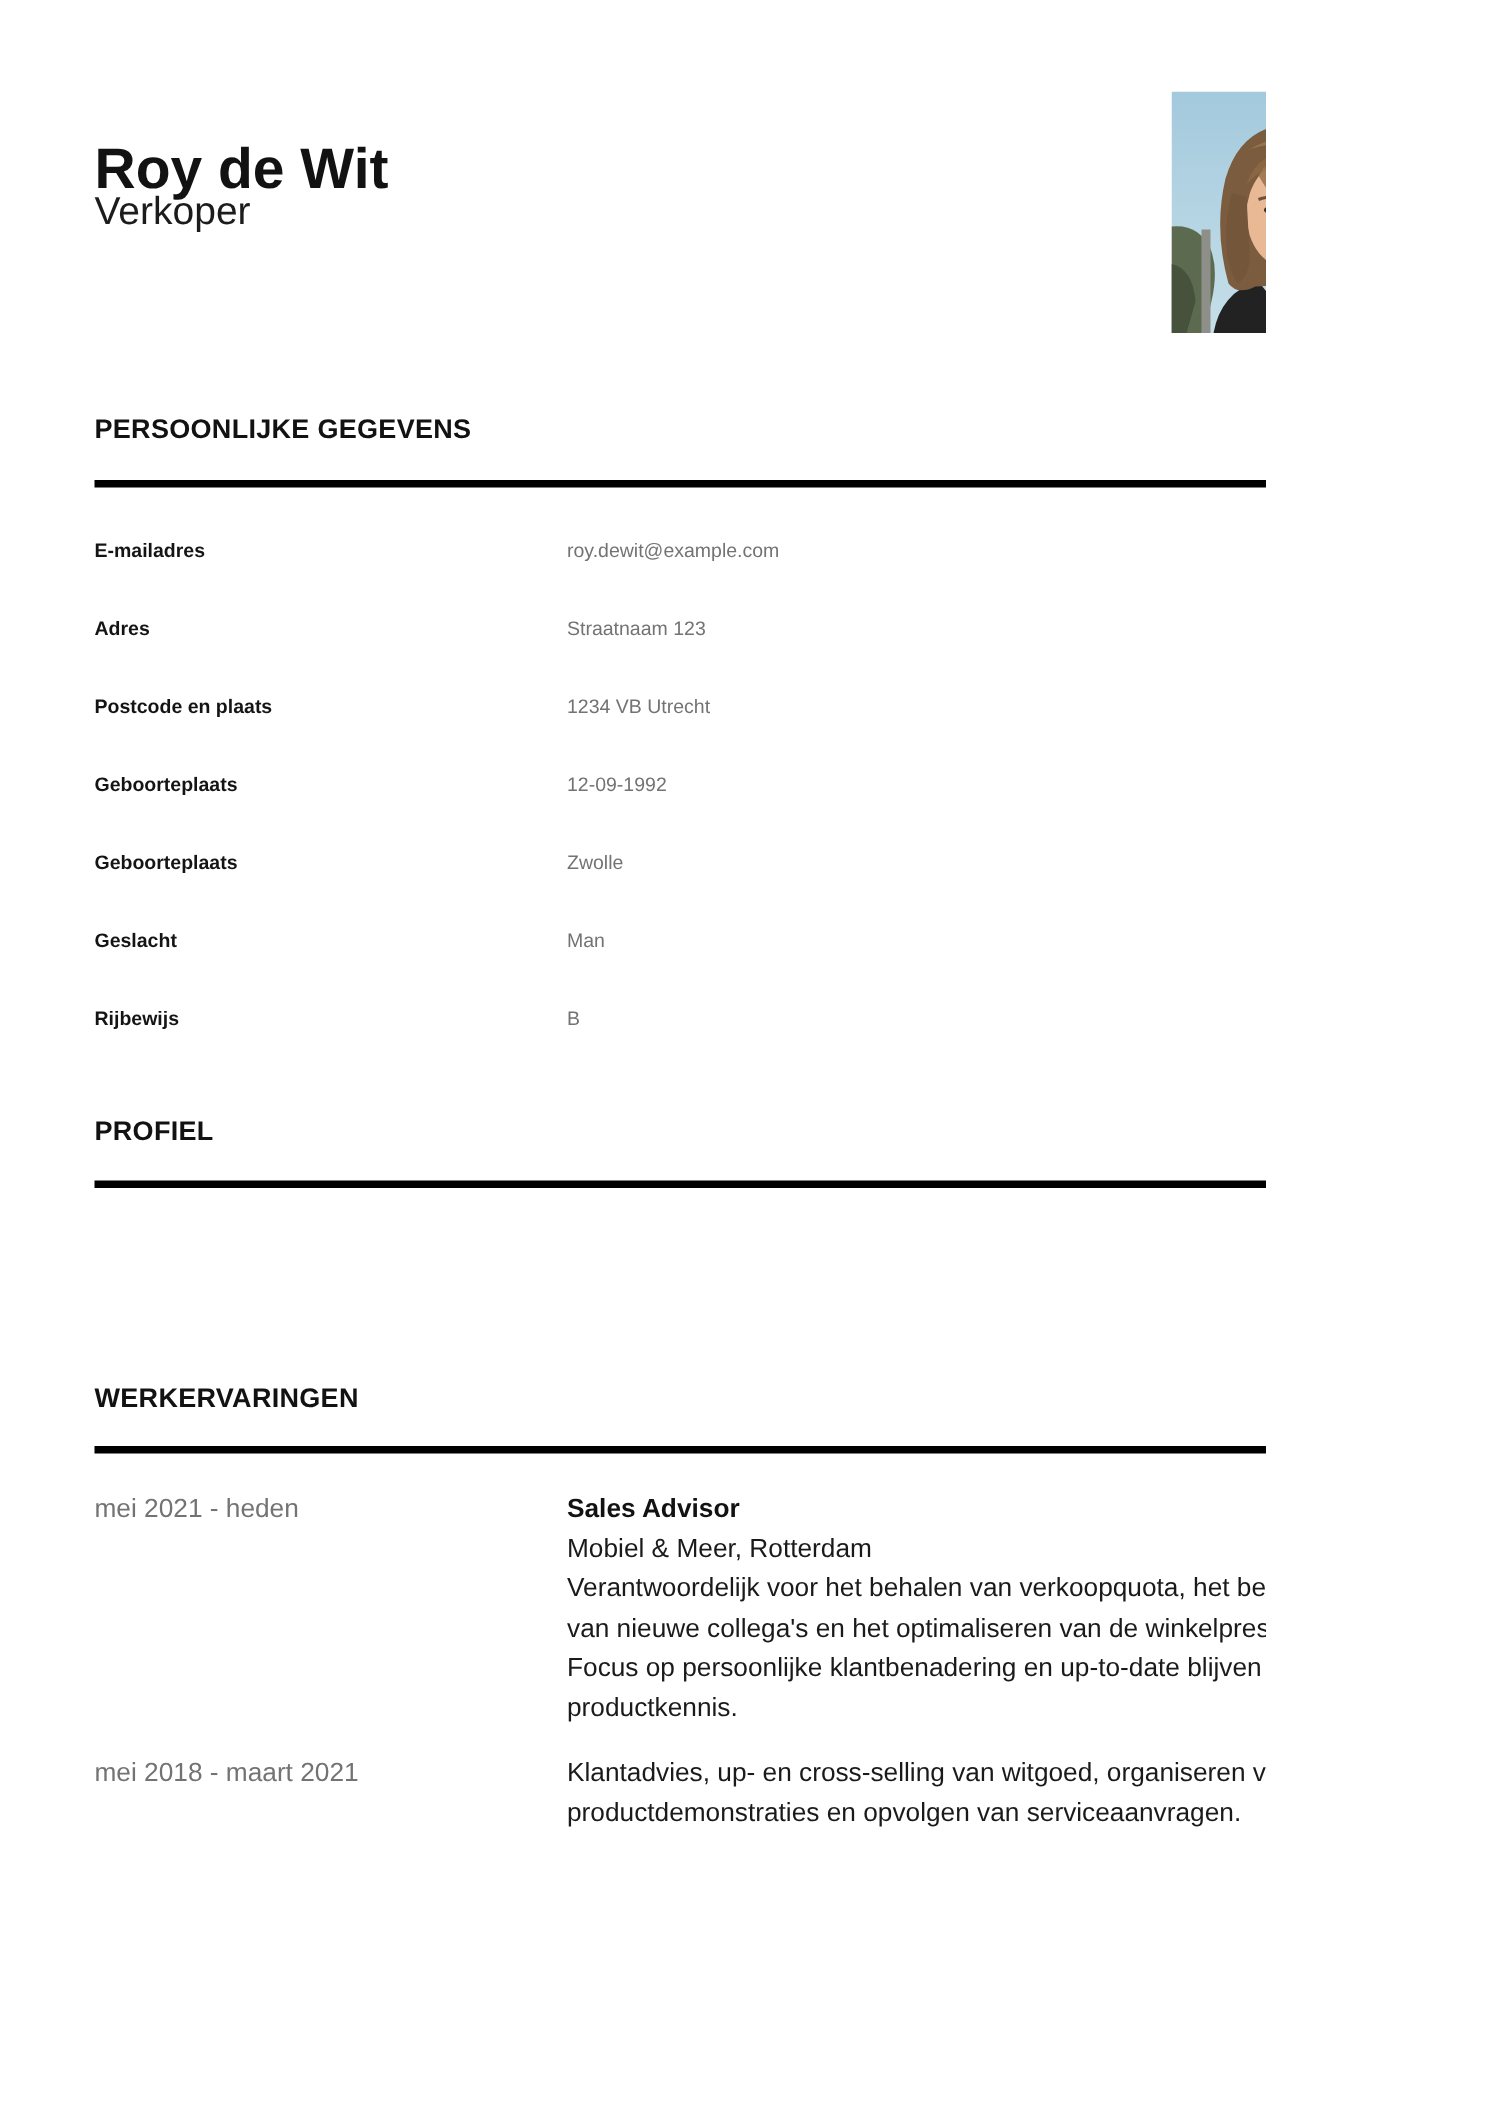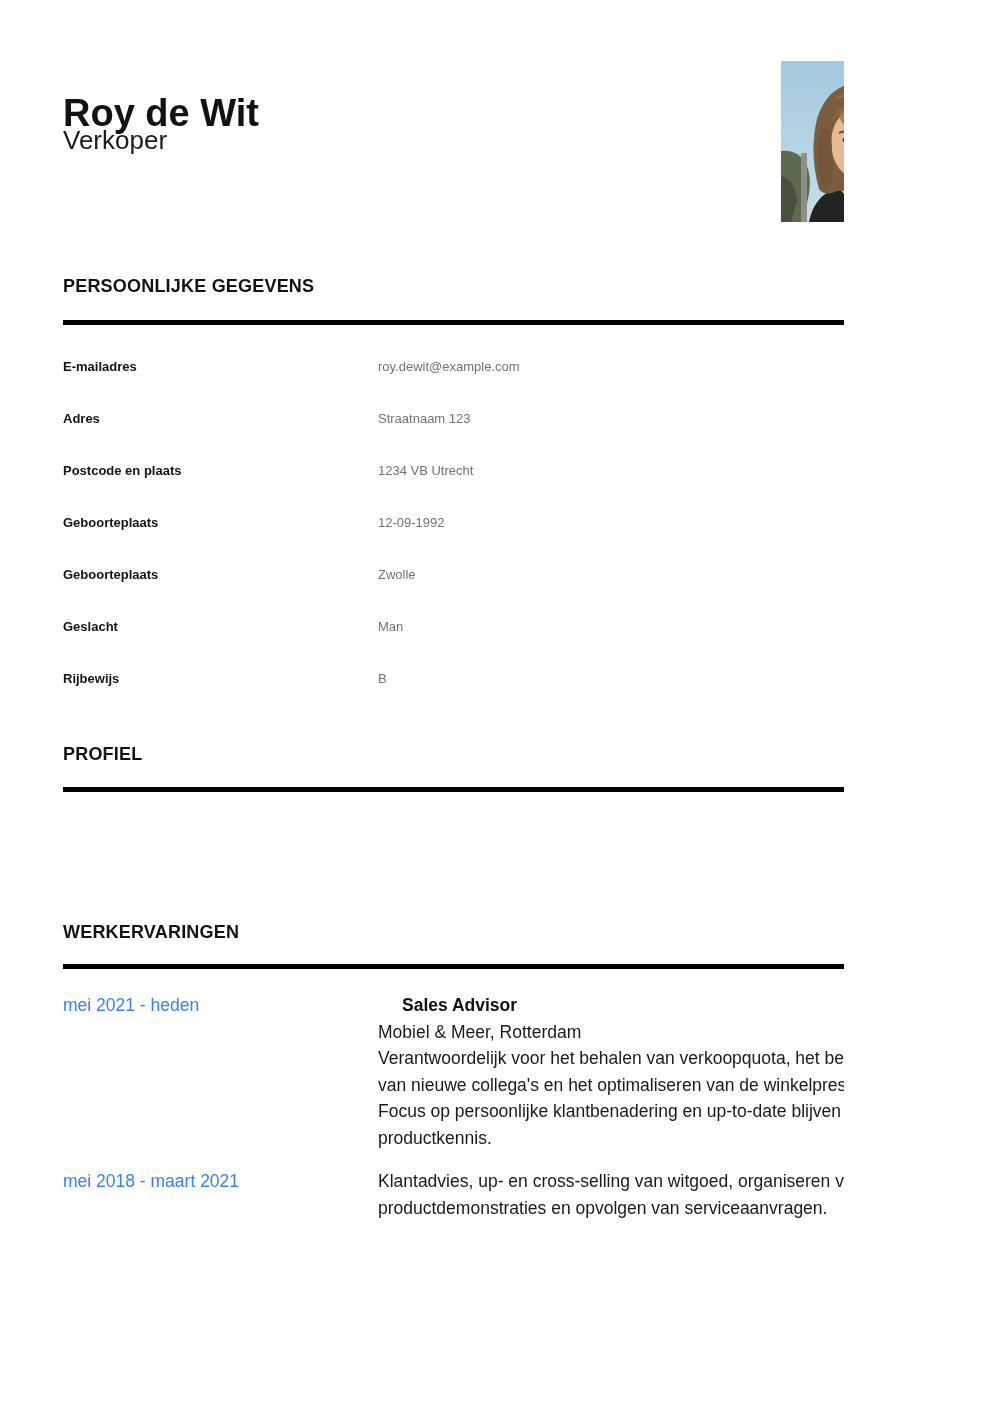--- a/index.html
+++ b/index.html
@@ -30,23 +30,23 @@
   .frow{display:flex;height:22px;margin-bottom:30px;font-size:13px;line-height:22px;}
   .flabel{width:315px;font-weight:700;color:#141414;}
   .fvalue{flex:1;font-weight:400;color:#737373;}
 
   
   .profile-text{position:absolute;left:63px;top:816px;width:862px;font-size:17.5px;line-height:27px;color:#1a1a1a;}
 
   
   .entries{position:absolute;left:63px;top:992px;width:874px;}
   .entry{display:flex;margin:0 0 17px 0;}
-  .period{width:315px;font-size:17.5px;line-height:26.5px;color:#3b82f6;}
+  .period{width:315px;font-size:17.5px;line-height:26.5px;color:#737373;}
   .details{width:545px;font-size:17.5px;line-height:26.5px;color:#1a1a1a;}
-  .role{font-weight:700;color:#121212;margin-left:24px;}
+  .role{font-weight:700;color:#121212;}
 </style>
 </head>
 <body>
 
 <div class="page">
 
   <h1 class="name">Roy de Wit</h1>
   <div class="jobtitle">Verkoper</div>
 
   <svg class="photo" viewBox="0 0 154 161" aria-hidden="true">

